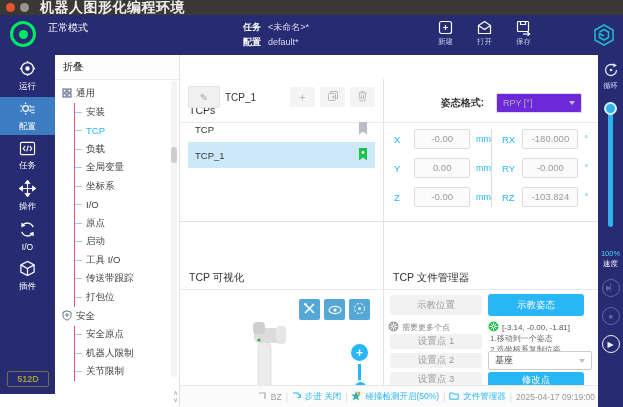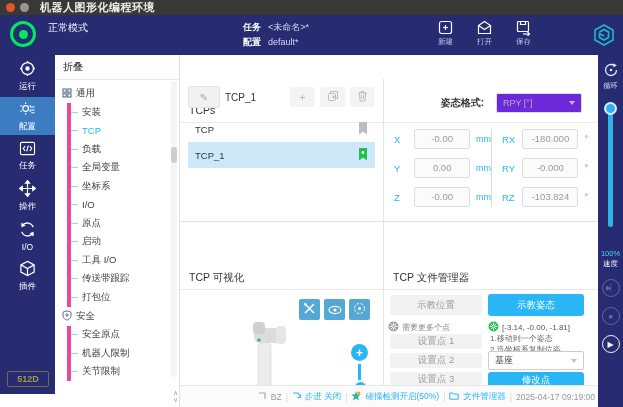--- a/index.html
+++ b/index.html
@@ -6,21 +6,21 @@
   .app{position:relative;width:623px;height:407px;overflow:hidden;background:#fff;
        font-family:"Liberation Sans","DejaVu Sans",sans-serif;-webkit-font-smoothing:antialiased;}
   .center{display:flex;align-items:center;justify-content:center;}
 
   
   .titlebar{position:absolute;top:0;left:0;right:0;height:15px;background:#3a3835;
             display:flex;align-items:center;gap:5px;padding:0 6px;box-sizing:border-box;}
   .tb-dot{width:9px;height:9px;border-radius:50%;}
   .tb-close{background:#e4552c;}
   .tb-min{background:#9a958f;}
-  .tb-title{color:#efefef;font-size:11px;font-weight:bold;margin-left:6px;letter-spacing:.5px;}
+  .tb-title{color:#efefef;font-size:14px;font-weight:bold;margin-left:6px;letter-spacing:.5px;}
 
   
   .header{position:absolute;top:15px;left:0;right:0;height:40px;background:#262b72;color:#fff;}
   .mode{position:absolute;left:10px;top:6px;display:flex;align-items:flex-start;gap:12px;}
   .mode-ring{width:20px;height:20px;border:3px solid #00e963;border-radius:50%;
              display:flex;align-items:center;justify-content:center;}
   .mode-ring i{width:9px;height:9px;border-radius:50%;background:#00e963;}
   .mode-label{font-size:10px;}
   .task-info{position:absolute;left:243px;top:5px;font-size:9px;line-height:15px;}
   .task-info b{font-weight:bold;}
@@ -40,21 +40,21 @@
                  border:1px solid #6e6d4e;color:#a39b3e;font-size:9px;font-weight:bold;
                  display:flex;align-items:center;justify-content:center;border-radius:2px;}
 
   
   .tree-panel{position:absolute;top:55px;left:55px;width:125px;bottom:0;background:#fff;
               border-right:1px solid #e2e2e2;box-sizing:border-box;}
   .tree-header{height:24px;line-height:24px;padding-left:8px;font-size:10px;color:#333;
                border-bottom:1px solid #eaeaea;background:#fdfdfd;}
   .tree-body{padding:4px 0 0 7px;font-size:9.5px;color:#3c3c3c;}
   .tree-group-row{display:flex;align-items:center;gap:4px;height:19px;cursor:pointer;}
-  .tree-children{margin-left:5px;border-left:4px solid #ec4899;}
+  .tree-children{margin-left:12px;border-left:1px solid #ec4899;}
   .tree-item{height:18.5px;display:flex;align-items:center;cursor:pointer;white-space:nowrap;}
   .tree-item::before{content:"";width:7px;height:1px;background:#8ed7f6;margin-right:4px;flex:none;}
   .tree-item.selected .ti-label{color:#29b6f6;}
   .tree-scroll-track{position:absolute;right:2px;top:26px;bottom:30px;width:6px;background:#f4f4f4;border-radius:3px;}
   .tree-scroll-thumb{position:absolute;right:2px;top:92px;width:6px;height:16px;background:#cdcdcd;border-radius:3px;}
   .tree-scroll-arrows{position:absolute;right:1px;bottom:4px;display:flex;flex-direction:column;
                       gap:1px;color:#9a9a9a;font-size:6.5px;line-height:6px;text-align:center;}
 
   
   .panel-title{height:24px;line-height:24px;padding-left:9px;font-size:10.5px;color:#333;
@@ -106,21 +106,21 @@
   .zoom-handle{position:absolute;left:-5px;top:16px;width:11px;height:11px;border-radius:50%;
                background:#29b6f6;border:2px solid #eaf7ff;cursor:pointer;}
 
   
   .calc-panel{position:absolute;top:222px;left:384px;width:214px;height:163px;background:#fff;box-sizing:border-box;}
   .calc-content{position:relative;height:139px;font-size:9.5px;}
   .gray-bar{position:absolute;background:#f2f2f2;color:#9a9a9a;border-radius:2px;}
   .blue-btn{position:absolute;background:#29b6f6;color:#fff;border-radius:3px;cursor:pointer;}
   .status-line{position:absolute;display:flex;align-items:center;gap:3px;font-size:8px;color:#888;}
   .hint{position:absolute;font-size:8px;color:#666;white-space:nowrap;}
-  .calc-dd{position:absolute;background:#fff;color:#444;border:1px solid #ccc;width:96px;height:19px;
+  .calc-dd{position:absolute;background:#fff;color:#444;border:1px solid #ccc;width:104px;height:19px;
            font-size:9px;}
   .footer-btn{position:absolute;background:#f2f2f2;color:#b0b0b0;border-radius:2px;}
   .annotation-box{position:absolute;border:2px solid #e8251f;border-radius:3px;pointer-events:none;}
 
   
   .statusbar{position:absolute;left:180px;right:25px;bottom:0;height:22px;background:#fbfbfb;
              border-top:1px solid #e8e8e8;display:flex;align-items:center;justify-content:flex-end;
              gap:4px;font-size:8.5px;color:#9a9a9a;padding-right:3px;box-sizing:border-box;white-space:nowrap;}
   .sb-sep{color:#d8d8d8;}
   .sb-blue{color:#29b6f6;}

